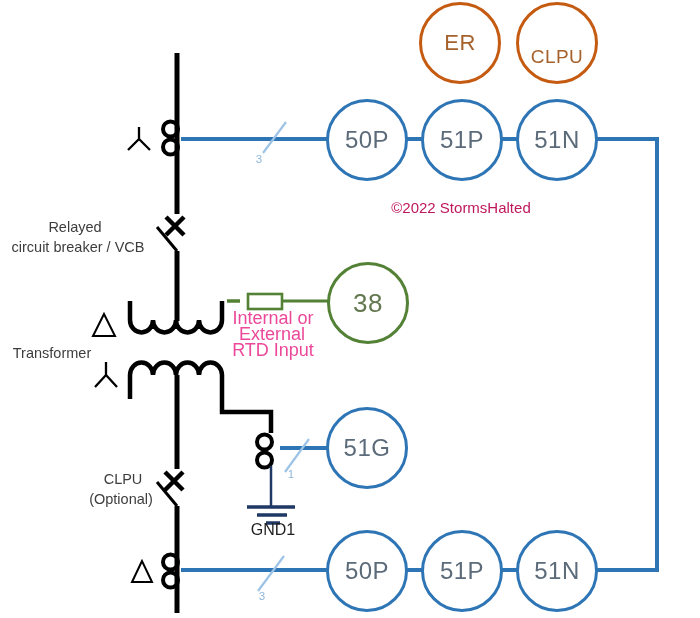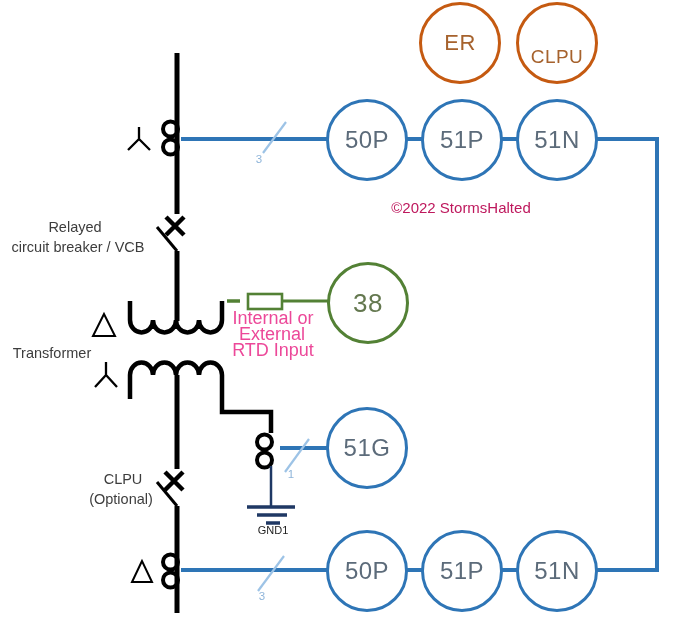--- a/index.html
+++ b/index.html
@@ -19,21 +19,21 @@
   .relay.orange span{font-size:22px;}
   .relay.green{border:3px solid #538135;color:#64784f;}
   .relay.green span{font-size:26px;}
   .relay.small span{font-size:19px;letter-spacing:.5px;margin-top:28px;}
   .lbl{
     position:absolute;transform:translate(-50%,-50%);
     font-size:14.5px;color:#3d3d3d;text-align:center;white-space:nowrap;
   }
   .lbl.credit{font-size:15px;color:#be185d;}
   .lbl.rtd{font-size:18px;color:#ec4899;}
-  .lbl.gnd{font-size:11px;color:#1f1f1f;}
+  .lbl.gnd{font-size:16px;color:#1f1f1f;}
   .lbl.ratio{font-size:11.5px;color:#8fb5da;}
 </style>
 </head>
 <body>
 
 <div class="stage">
 
   <svg class="wiring" width="700" height="618" viewBox="0 0 700 618">
 
     <g stroke="#2E75B6" stroke-width="4" fill="none">

